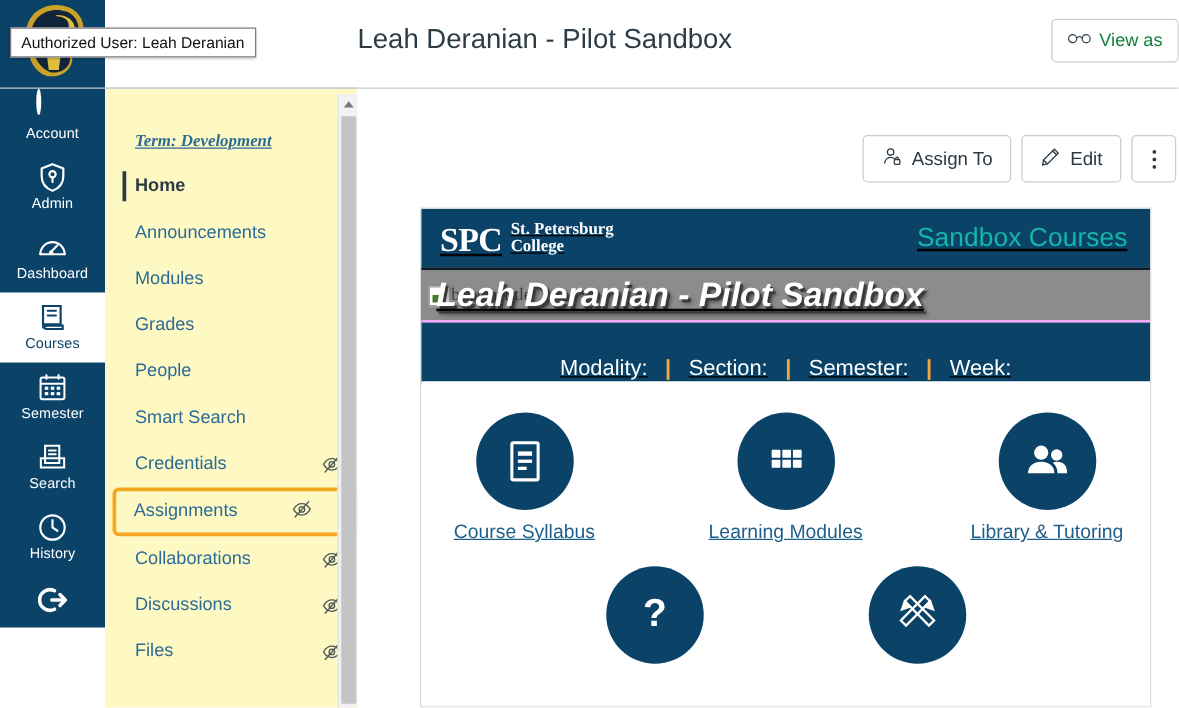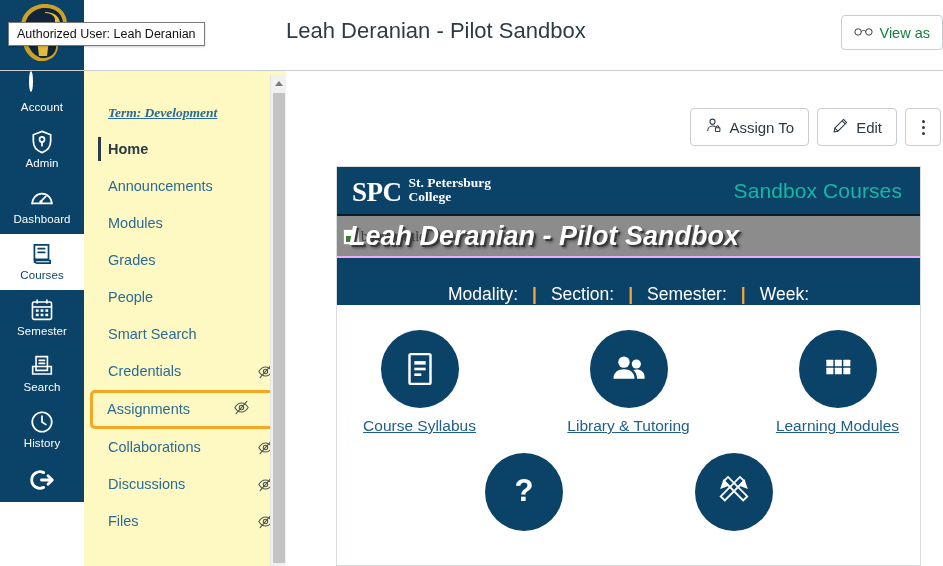--- a/index.html
+++ b/index.html
@@ -136,21 +136,21 @@
   .kebab i { width: 3px; height: 3px; background: #2d3b45; border-radius: 50%; display: block; }
 
   
   .home-card {
     position: absolute; left: 50px; top: 166px;
     width: 585px; height: 400px;
     background: #ffffff;
     border: 1px solid #d8dde0;
     overflow: hidden;
   }
-  .banner { background: #0b4268; }
+  .banner { background: #0b4268; text-decoration: underline; }
   .banner-top {
     height: 47px; display: flex; align-items: center; justify-content: space-between;
     padding: 0 18px 0 15px;
   }
   .spc-logo { display: flex; align-items: flex-end; gap: 7px; color: #fff; }
   .spc-mark {
     font-family: "Liberation Serif", serif; font-weight: 700; font-size: 27px;
     letter-spacing: -.5px; line-height: .95;
   }
   .spc-words {
@@ -504,42 +504,42 @@
                 <rect x="17.5" y="15" width="13" height="4" fill="#ffffff" stroke="none"></rect>
                 <rect x="17.5" y="22.5" width="13" height="3" fill="#ffffff" stroke="none"></rect>
                 <rect x="17.5" y="29" width="8" height="3" fill="#ffffff" stroke="none"></rect>
               </svg>
             </span>
             <span class="tile-label">Course Syllabus</span>
           </a>
 
           <a class="tile">
             <span class="tile-circle">
-              <svg width="44" height="44" viewBox="0 0 48 48" fill="#ffffff">
-                <circle cx="18.5" cy="16.5" r="6.2"></circle>
-                <circle cx="32" cy="18.5" r="5"></circle>
-                <path d="M7 34.5 C7 27.8 12.2 24.4 18.5 24.4 C24.8 24.4 30 27.8 30 34.5 Z"></path>
-                <path d="M28.6 25.2 C29.7 24.7 30.8 24.5 32 24.5 C37.2 24.5 41 27.3 41 32.6 L41 34.5 L32.8 34.5 C32.8 30.6 31.2 27.3 28.6 25.2 Z"></path>
-              </svg>
-            </span>
-            <span class="tile-label">Library &amp; Tutoring</span>
-          </a>
-
-          <a class="tile">
-            <span class="tile-circle">
               <svg width="40" height="40" viewBox="0 0 48 48" fill="#ffffff">
                 <rect x="10" y="13" width="8.4" height="7.6" rx="0.6"></rect>
                 <rect x="20.2" y="13" width="8.4" height="7.6" rx="0.6"></rect>
                 <rect x="30.4" y="13" width="8.4" height="7.6" rx="0.6"></rect>
                 <rect x="10" y="22.6" width="8.4" height="7.6" rx="0.6"></rect>
                 <rect x="20.2" y="22.6" width="8.4" height="7.6" rx="0.6"></rect>
                 <rect x="30.4" y="22.6" width="8.4" height="7.6" rx="0.6"></rect>
               </svg>
             </span>
             <span class="tile-label">Learning Modules</span>
+          </a>
+
+          <a class="tile">
+            <span class="tile-circle">
+              <svg width="44" height="44" viewBox="0 0 48 48" fill="#ffffff">
+                <circle cx="18.5" cy="16.5" r="6.2"></circle>
+                <circle cx="32" cy="18.5" r="5"></circle>
+                <path d="M7 34.5 C7 27.8 12.2 24.4 18.5 24.4 C24.8 24.4 30 27.8 30 34.5 Z"></path>
+                <path d="M28.6 25.2 C29.7 24.7 30.8 24.5 32 24.5 C37.2 24.5 41 27.3 41 32.6 L41 34.5 L32.8 34.5 C32.8 30.6 31.2 27.3 28.6 25.2 Z"></path>
+              </svg>
+            </span>
+            <span class="tile-label">Library &amp; Tutoring</span>
           </a>
         </div>
 
         <div class="tile-row" style="gap:44px;">
           <a class="tile">
             <span class="tile-circle">
               <svg width="40" height="44" viewBox="0 0 40 48" fill="#ffffff">
                 <text x="20" y="34" font-size="34" font-weight="700" text-anchor="middle" font-family="Liberation Sans, sans-serif" fill="#ffffff">?</text>
               </svg>
             </span>

